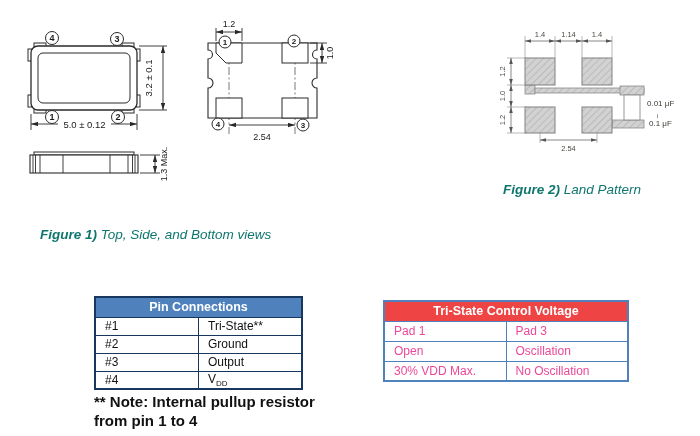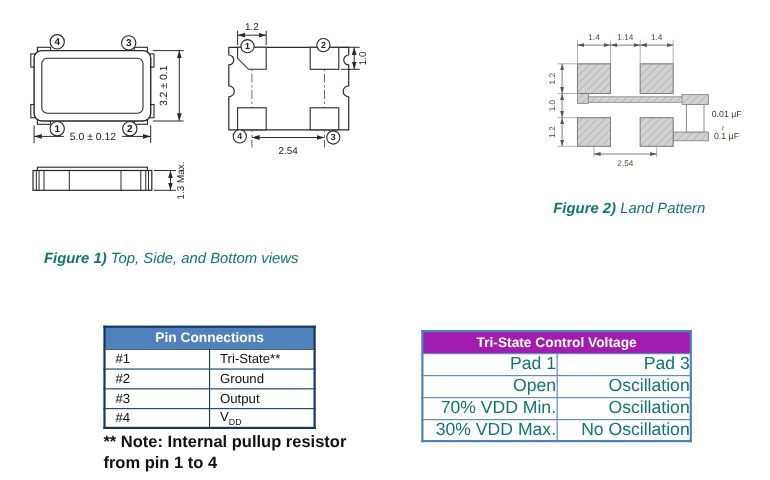--- a/index.html
+++ b/index.html
@@ -12,38 +12,38 @@
   .pinnum { font-size:9px; fill:#1a1a1a; font-weight:bold; }
   .pinnum-sm { font-size:8px; fill:#1a1a1a; font-weight:bold; }
   .lp-dim { font-size:7.5px; fill:#4a4a42; }
   .lp-cap { font-size:8px; fill:#3a3a32; }
 
   .caption { position:absolute; font-size:13.5px; color:#0f766e; white-space:nowrap; }
   .caption .cap-bold { font-weight:bold; font-style:italic; }
   .caption .cap-rest { font-style:italic; }
 
   table { border-collapse:collapse; table-layout:fixed; }
-  .pin-table { position:absolute; left:94px; top:296px; width:193px;
+  .pin-table { position:absolute; left:94px; top:296px; width:209px;
                border:2px solid #17375e; }
   .pin-table th { background:#4f81bd; color:#ffffff; font-size:12.5px; font-weight:bold;
                   height:20px; text-align:center; border:1px solid #17375e; }
   .pin-table td { border:1px solid #17375e; font-size:12px; color:#111;
                   height:18px; padding:0 0 0 9px; text-align:left; vertical-align:middle; }
   .pin-table .c1 { width:49px; }
   .pin-table sub { font-size:8px;margin-top:24px; }
 
   .pin-note { position:absolute; left:94px; top:392px; width:256px;
               font-size:15px; font-weight:bold; color:#111; line-height:1.28; }
 
   .tri-table { position:absolute; left:383px; top:300px; width:246px;
                border:2px solid #4f81bd; }
-  .tri-table th { background:#a21caf; color:#ffffff; font-size:12.5px; font-weight:bold;
+  .tri-table th { background:#ef4444; color:#ffffff; font-size:12.5px; font-weight:bold;
                   height:20px; text-align:center; border:1px solid #4f81bd; }
-  .tri-table td { border:1px solid #4f81bd; font-size:16px; color:#0f766e;
-                  height:20px; padding:0 0 0 9px; text-align:right; vertical-align:middle; }
+  .tri-table td { border:1px solid #4f81bd; font-size:12px; color:#ec4899;
+                  height:20px; padding:0 0 0 9px; text-align:left; vertical-align:middle; }
   .tri-table .c1 { width:125px; }
 </style>
 </head>
 <body>
 
 <div class="page">
 
   <svg style="position:absolute;left:25px;top:30px;" width="170" height="105" viewBox="0 0 170 105">
     <defs>
       <marker id="arrA" markerUnits="userSpaceOnUse" markerWidth="8" markerHeight="6" refX="7" refY="2.2" orient="auto">
@@ -292,23 +292,19 @@
     <tbody>
       <tr>
         <td class="c1">Pad 1</td>
         <td>Pad 3</td>
       </tr>
       <tr>
         <td class="c1">Open</td>
         <td>Oscillation</td>
       </tr>
       <tr>
-        <td class="c1">70% VDD Min.</td>
-        <td>Oscillation</td>
-      </tr>
-      <tr>
         <td class="c1">30% VDD Max.</td>
         <td>No Oscillation</td>
       </tr>
     </tbody>
   </table>
 
 </div>
 
 </body></html>

